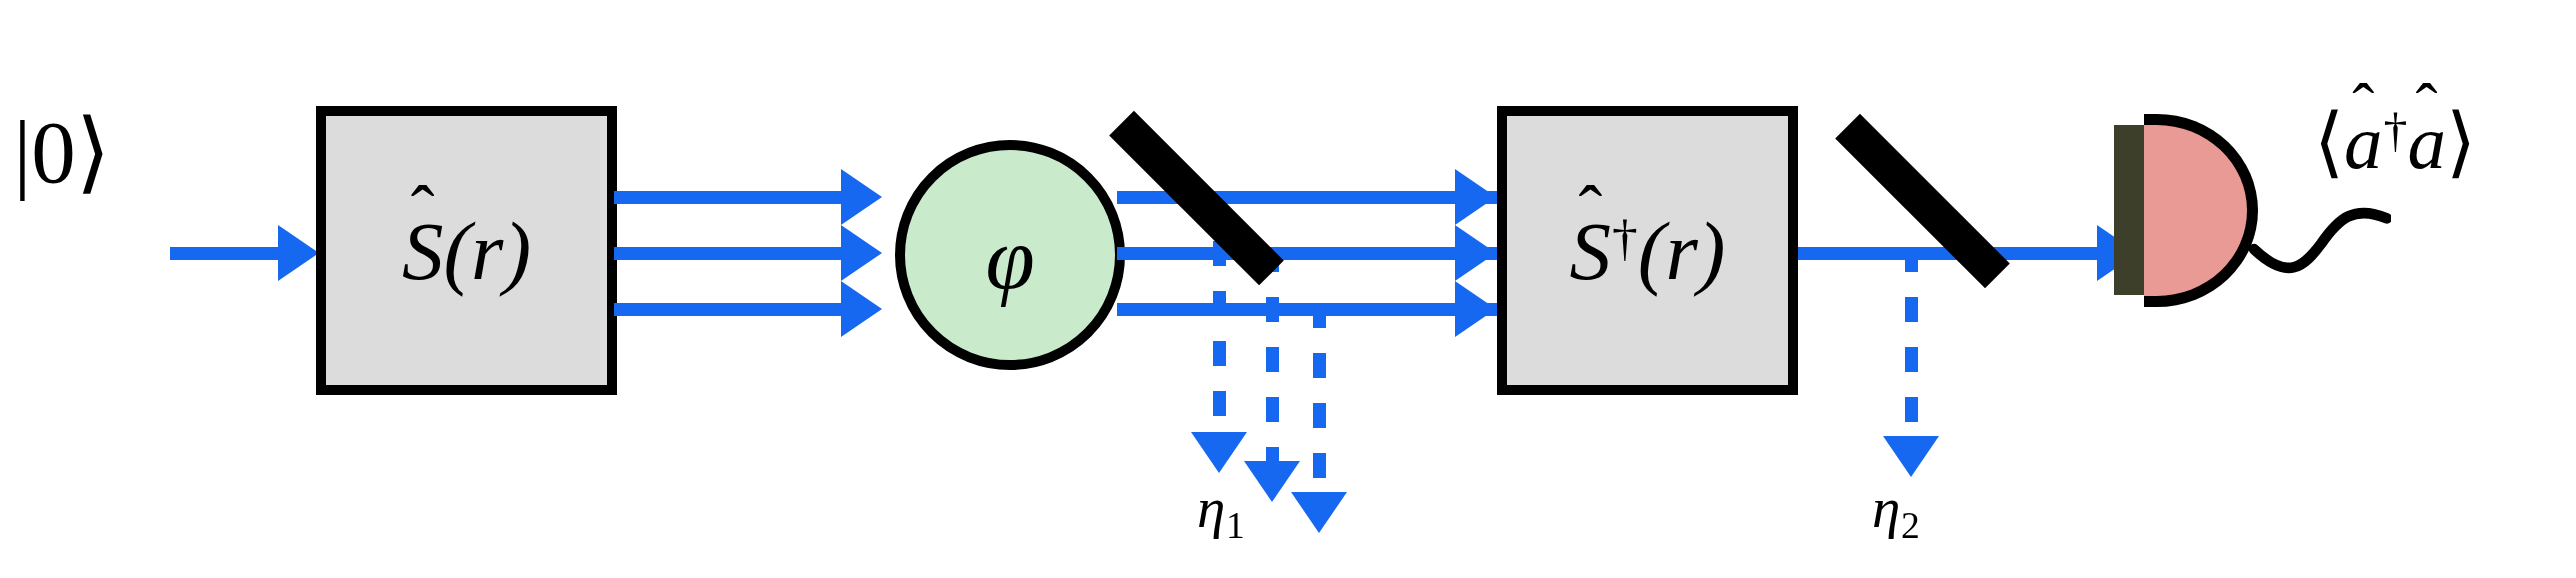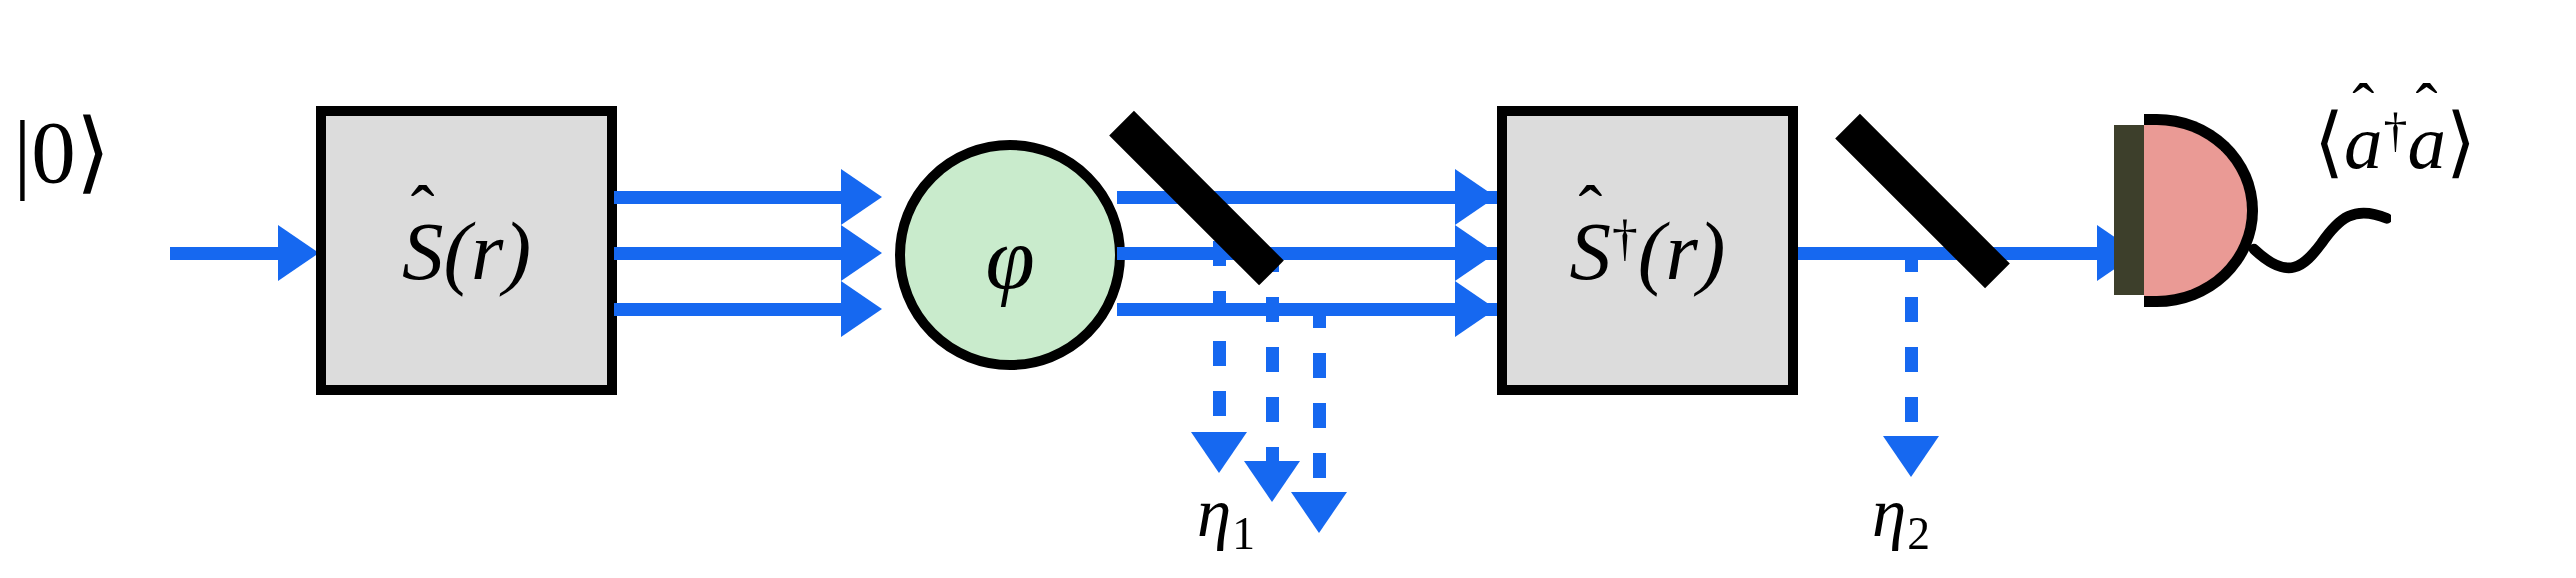--- a/index.html
+++ b/index.html
@@ -149,21 +149,21 @@
     position: absolute;
     background: #3d3f2b;
   }
   #detector-wire {
     position: absolute;
     pointer-events: none;
   }
 
   
   .eta {
-    font-size: 69px;
+    font-size: 57px;
   }
   #eta1-label { left: 1197px; top: 479px; }
   #eta2-label { left: 1872px; top: 479px; }
   .sub {
     font-size: 0.66em;
     font-style: normal;
     vertical-align: -0.28em;
     margin-left: 0.02em;
   }
 

